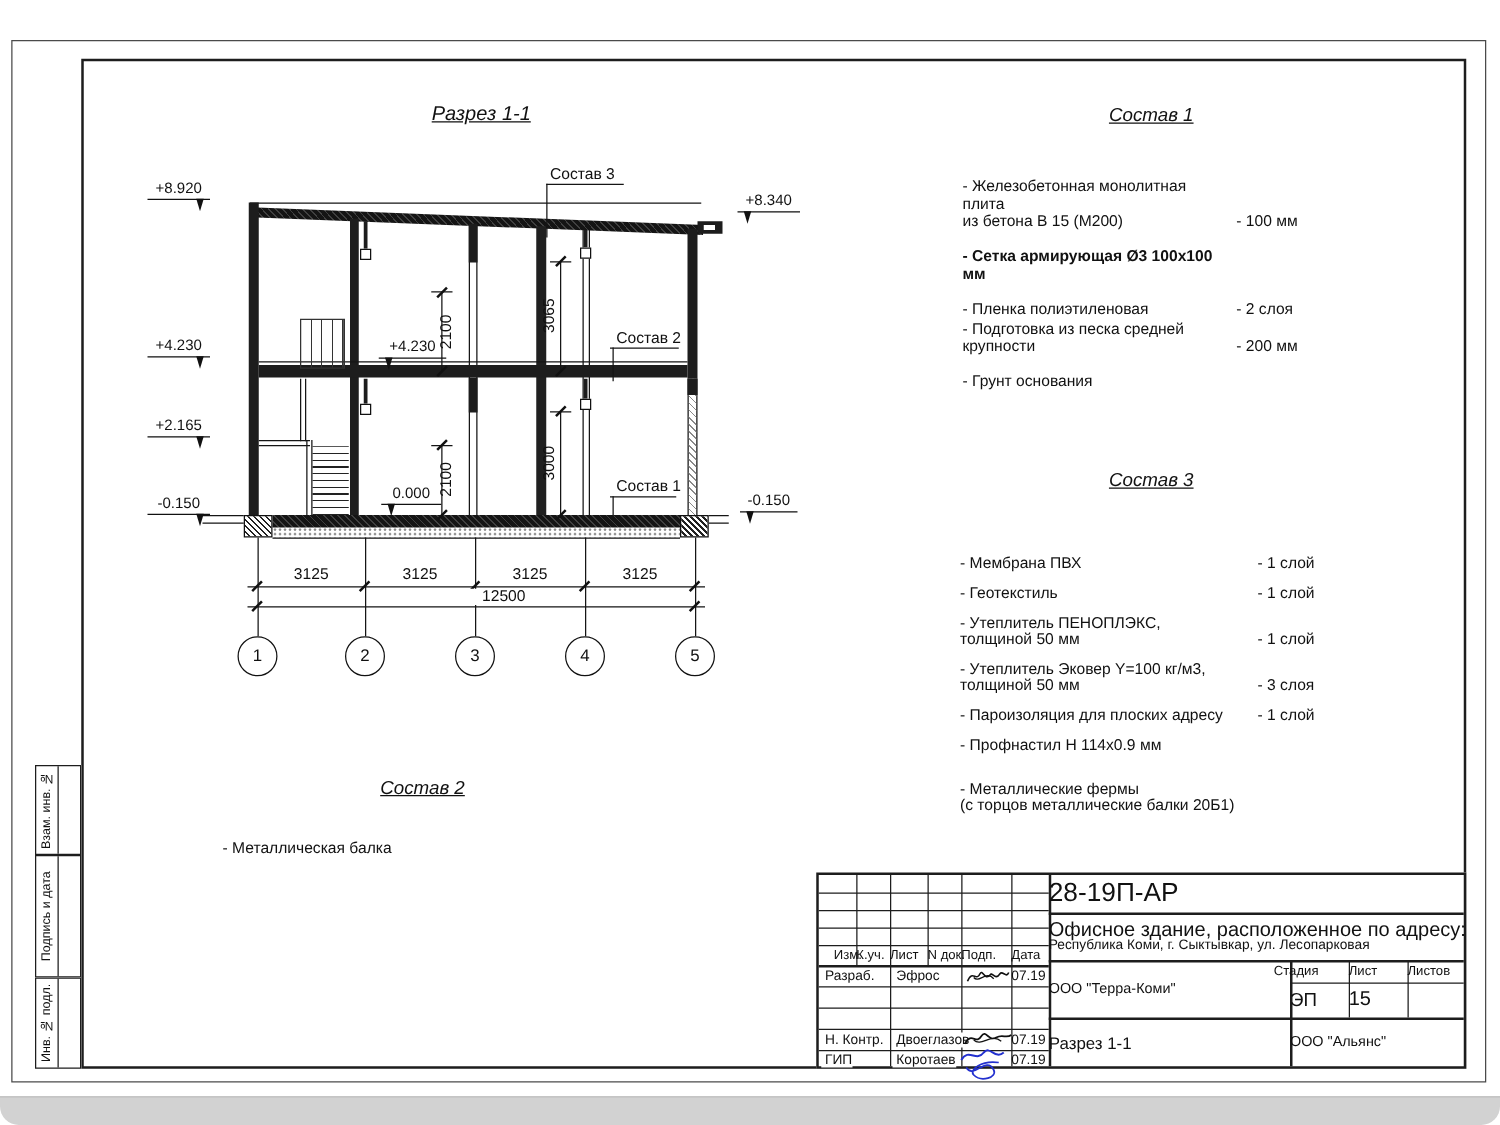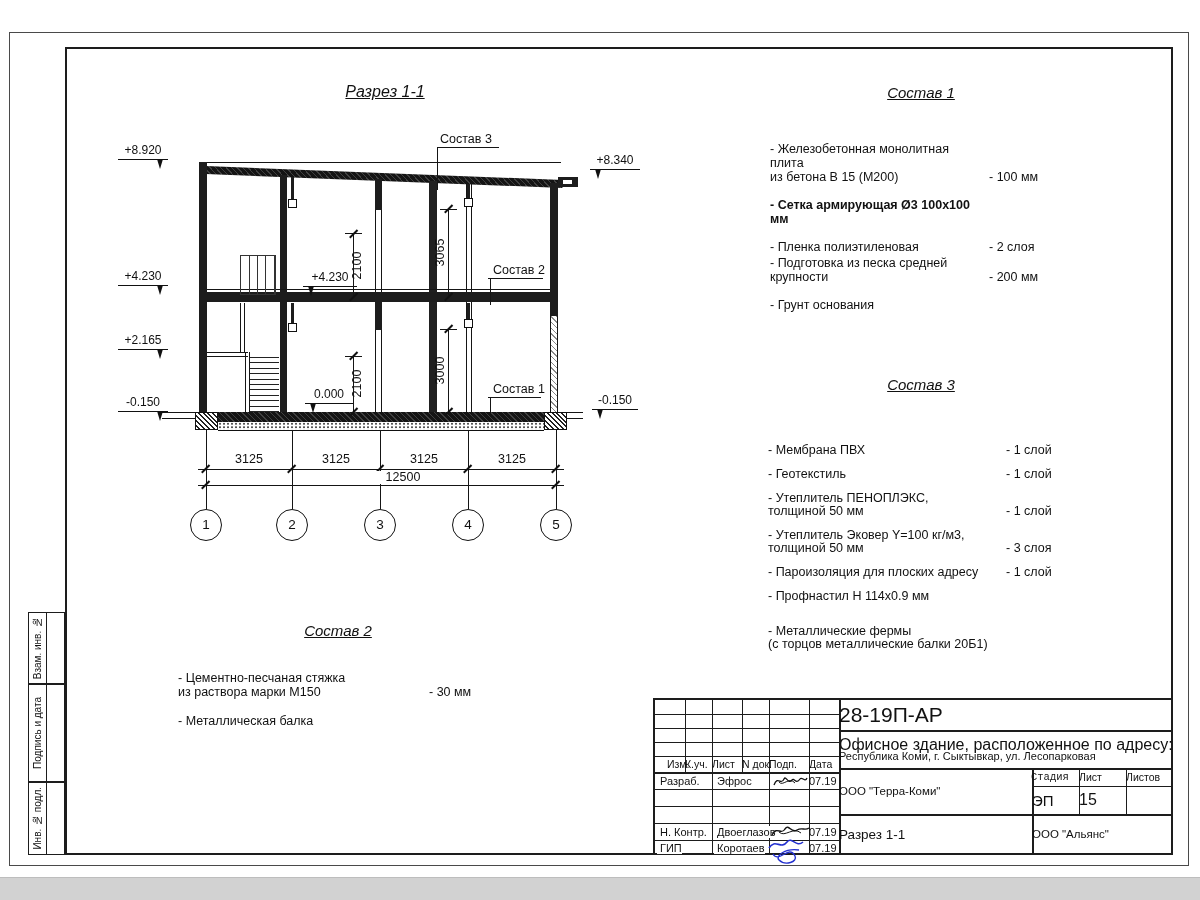--- a/index.html
+++ b/index.html
@@ -1,17 +1,17 @@
 <!DOCTYPE html>
 <html><head>
 <meta charset="utf-8">
 <style>
   html,body{margin:0;padding:0;}
   body{font-family:"Liberation Sans", sans-serif;color:#111;background:#fff;}
-  #page{position:relative;width:1200px;height:900px;background:#fff;overflow:hidden;}
+  #page{position:relative;width:1200px;height:900px;background:#fff;overflow:hidden;border-radius:15px;}
   .abs{position:absolute;}
   .ln{position:absolute;background:#151515;}
   
   #outer-frame{position:absolute;left:9px;top:32px;width:1180px;height:834px;border:1.2px solid #4a4a4a;box-sizing:border-box;}
   #inner-frame{position:absolute;left:65px;top:47px;width:1108px;height:808px;border:2px solid #1d1d1d;box-sizing:border-box;}
   #grey-strip{position:absolute;left:0;top:877px;width:1200px;height:23px;background:#d2d2d2;border-top:1px solid #bdbdbd;}
   
   .btitle{position:absolute;font-style:italic;text-decoration:underline;font-size:15px;text-align:center;}
   .elev{position:absolute;font-size:12px;line-height:13px;height:14px;border-bottom:1.2px solid #111;text-align:center;padding:0 3px 1px;white-space:nowrap;}
   .elev::after{content:'';position:absolute;top:100%;width:0;height:0;border-left:3px solid transparent;border-right:3px solid transparent;border-top:10px solid #111;}
@@ -244,25 +244,20 @@
           <div class="si-name" style="width:232px;margin-top:11px;">- Металлические фермы
 (с торцов металлические балки 20Б1)</div>
           <div class="si-val"></div>
         </div>
     </div>
   </div>
 
   <div class="sostav" style="left:178px;top:622px;width:320px;height:140px;">
     <div class="btitle stitle">Состав 2</div>
     <div class="sitems" style="top:49px;">
-      <div class="sitem" style="margin-bottom:15px;">
-          <div class="si-name" style="width:245px;">- Цементно-песчаная стяжка
-из раствора марки М150</div>
-          <div class="si-val">- 30 мм</div>
-        </div>
       <div class="sitem">
           <div class="si-name" style="width:245px;">- Металлическая балка</div>
           <div class="si-val"></div>
         </div>
     </div>
   </div>
 
   <div id="stamp">
 
     <div class="vl" style="left:30px;top:0;height:72px;"></div>
@@ -317,21 +312,21 @@
     </svg>
     <svg class="abs" style="left:110px;top:134px;" width="46" height="34" viewBox="0 0 46 34">
       <path d="M4 14 C10 4 16 16 22 8 C27 2 31 14 38 8" fill="none" stroke="#2330cf" stroke-width="1.6"></path>
       <path d="M8 20 C14 30 24 10 30 22 C33 28 20 32 14 26 C10 22 20 14 34 16" fill="none" stroke="#2330cf" stroke-width="1.4"></path>
     </svg>
 
     <div class="cell" style="left:184px;top:3px;width:332px;font-size:21px;">28-19П-АР</div>
     <div class="cell" style="left:184px;top:36px;width:332px;font-size:16px;">Офисное здание, расположенное по адресу:</div>
     <div class="cell" style="left:184px;top:50px;width:332px;font-size:11px;">Республика Коми, г. Сыктывкар, ул. Лесопарковая</div>
     <div class="cell" style="left:184px;top:85px;width:193px;font-size:11.5px;">ООО "Терра-Коми"</div>
-    <div class="cell" style="left:376px;top:71px;width:47px;font-size:10.5px;font-family:Liberation Mono, monospace;">Стадия</div>
+    <div class="cell" style="left:364px;top:71px;width:47px;font-size:10.5px;">Стадия</div>
     <div class="cell" style="left:424px;top:71px;width:47px;font-size:10.5px;">Лист</div>
     <div class="cell" style="left:471px;top:71px;width:45px;font-size:10.5px;">Листов</div>
     <div class="cell" style="left:377px;top:92px;width:47px;font-size:15px;">ЭП</div>
     <div class="cell" style="left:424px;top:91px;width:47px;font-size:16px;">15</div>
     <div class="cell" style="left:471px;top:92px;width:45px;font-size:15px;"></div>
     <div class="cell" style="left:184px;top:127px;width:193px;font-size:13.5px;">Разрез 1-1</div>
     <div class="cell" style="left:377px;top:128px;width:139px;font-size:11.5px;">ООО "Альянс"</div>
   </div>
 
   <div class="sbox" style="top:612px;height:72px;">

